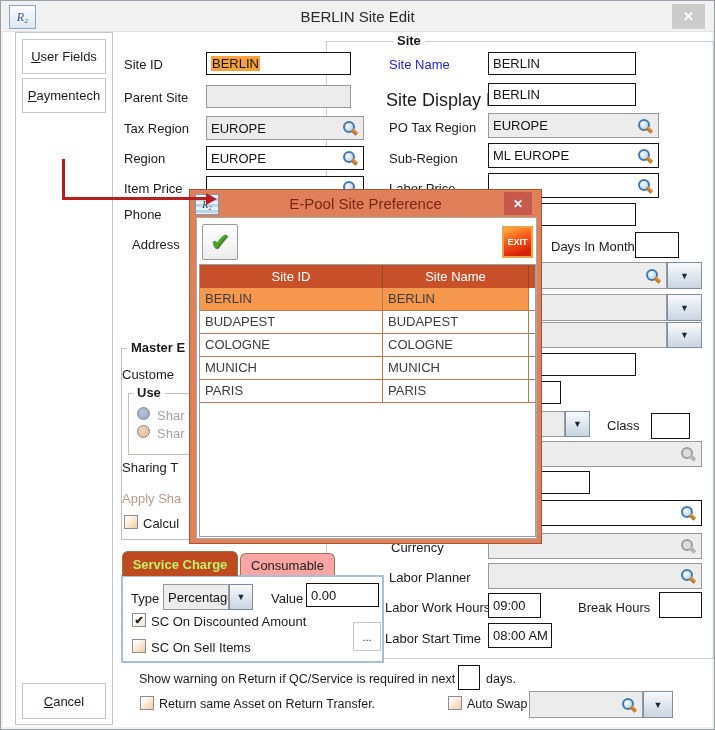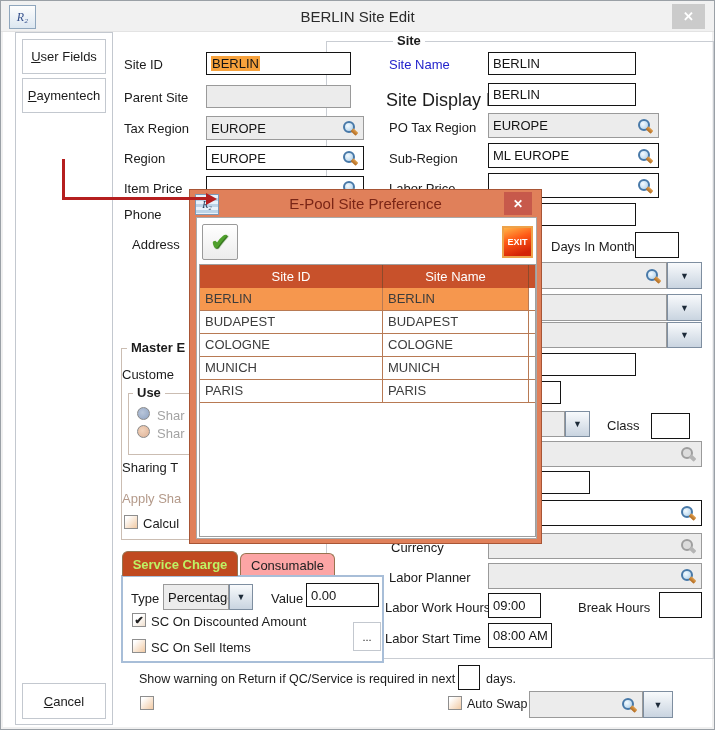--- a/index.html
+++ b/index.html
@@ -312,20 +312,21 @@
       <span>...</span>
     </div>
 
   <div class="lbl small" style="left:138px;top:671px;">Show warning on Return if QC/Service is required in next</div>
   <div class="inp" style="left:457px;top:664px;width:22px;height:25px;">
       <span></span>
     </div>
   <div class="lbl small" style="left:485px;top:671px;">days.</div>
 
   <div class="cb" style="left:139px;top:695px;"></div>
+  <div class="lbl small" style="left:158px;top:696px;">Return same Asset on Return Transfer.</div>
   <div class="cb" style="left:447px;top:695px;"></div>
   <div class="lbl small" style="left:466px;top:696px;">Auto Swap</div>
   <div class="inp dis" style="left:528px;top:690px;width:114px;height:27px;">
     <span class="mag">
         <i></i>
         <b></b>
       </span>
   </div>
   <div class="dbtn" style="left:642px;top:690px;width:30px;height:27px;">
       <span>▼</span>

